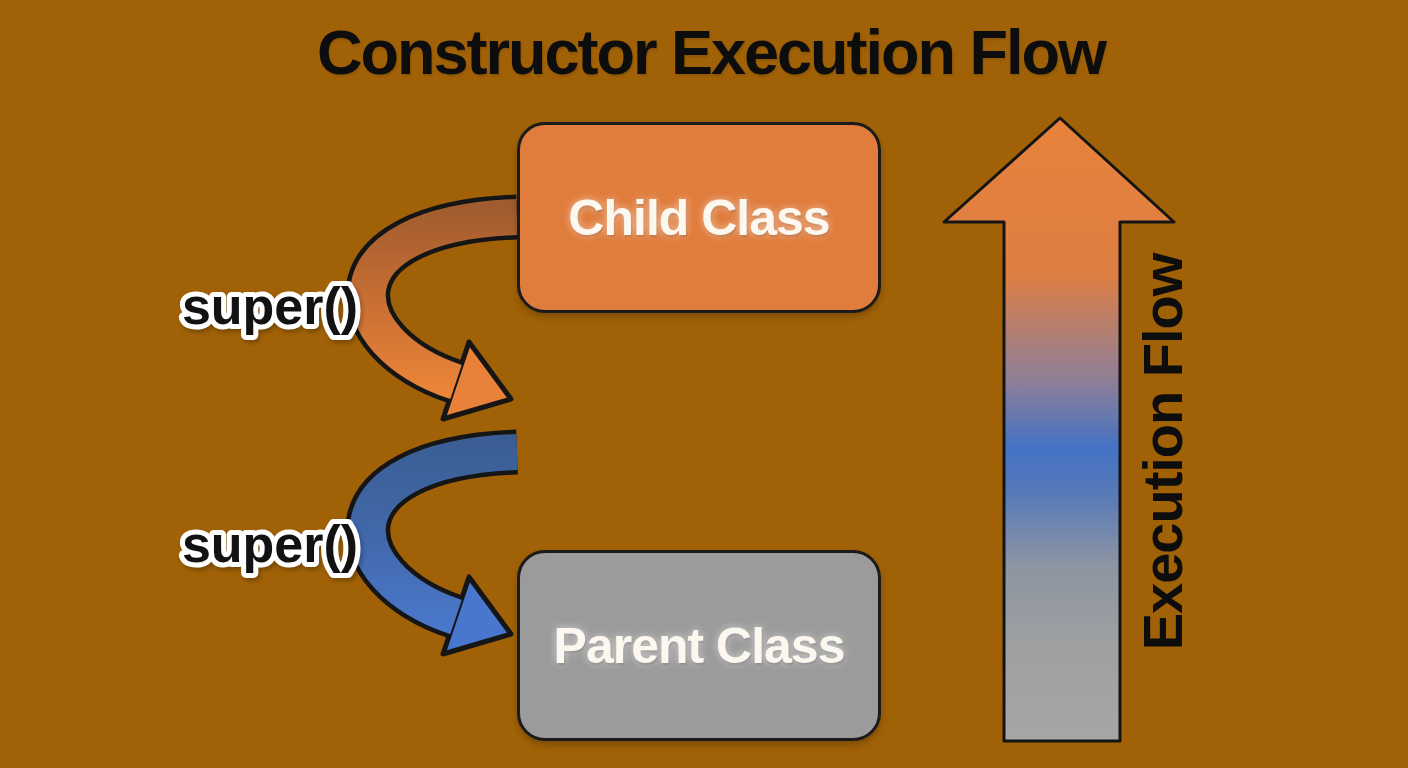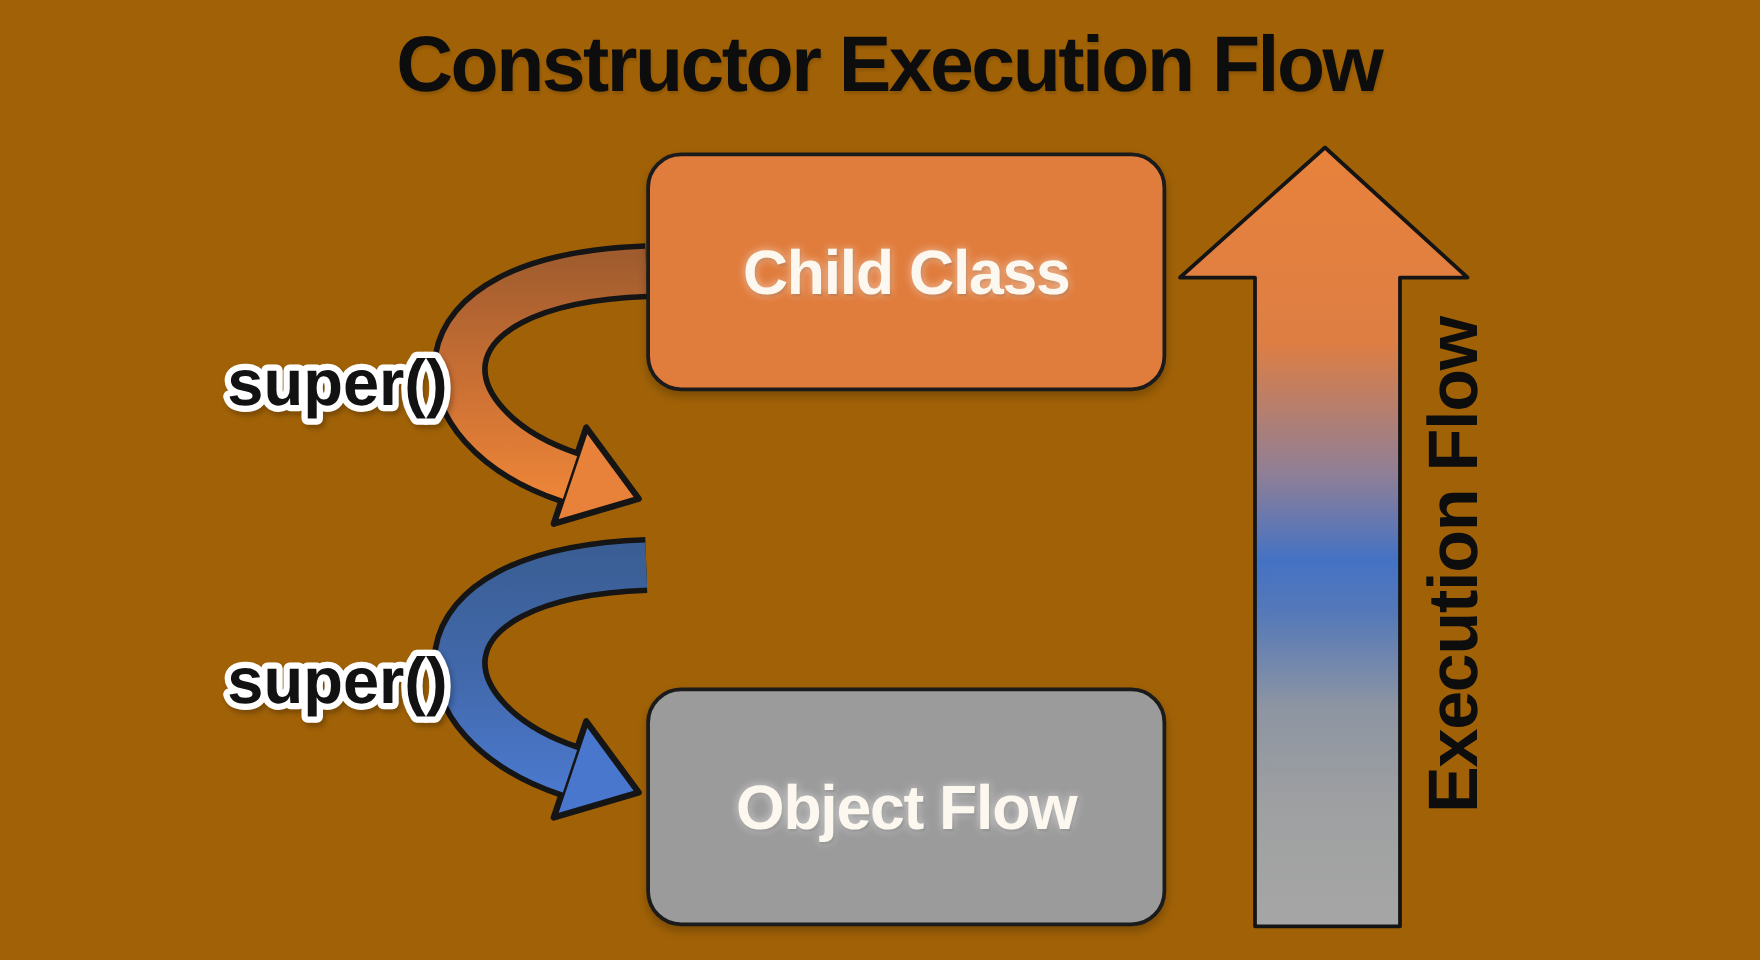--- a/index.html
+++ b/index.html
@@ -26,21 +26,21 @@
   }
   .arrow-layer {
     position: absolute;
     left: 0; top: 0;
     width: 1408px; height: 768px;
     z-index: 1;
   }
   .box {
     position: absolute;
     left: 517px;
-    width: 416px;
+    width: 364px;
     height: 191px;
     box-sizing: border-box;
     border: 3px solid #1b1b1b;
     border-radius: 28px;
     display: flex;
     align-items: center;
     justify-content: center;
     z-index: 2;
     box-shadow: 0 4px 7px rgba(0,0,0,0.22);
   }
@@ -122,16 +122,16 @@
     <text class="super-label" x="270" y="324" text-anchor="middle">super()</text>
     <text class="super-label" x="270" y="562" text-anchor="middle">super()</text>
 
     <text class="flow-label" x="1162" y="452" text-anchor="middle" dominant-baseline="central" transform="rotate(-90 1162 452)">Execution Flow</text>
   </svg>
 
   <div class="box box-child">
     <span class="box-label">Child Class</span>
   </div>
   <div class="box box-object">
-    <span class="box-label">Object Flow</span>
+    <span class="box-label">Parent Class</span>
   </div>
 
 </div>
 
 </body></html>

